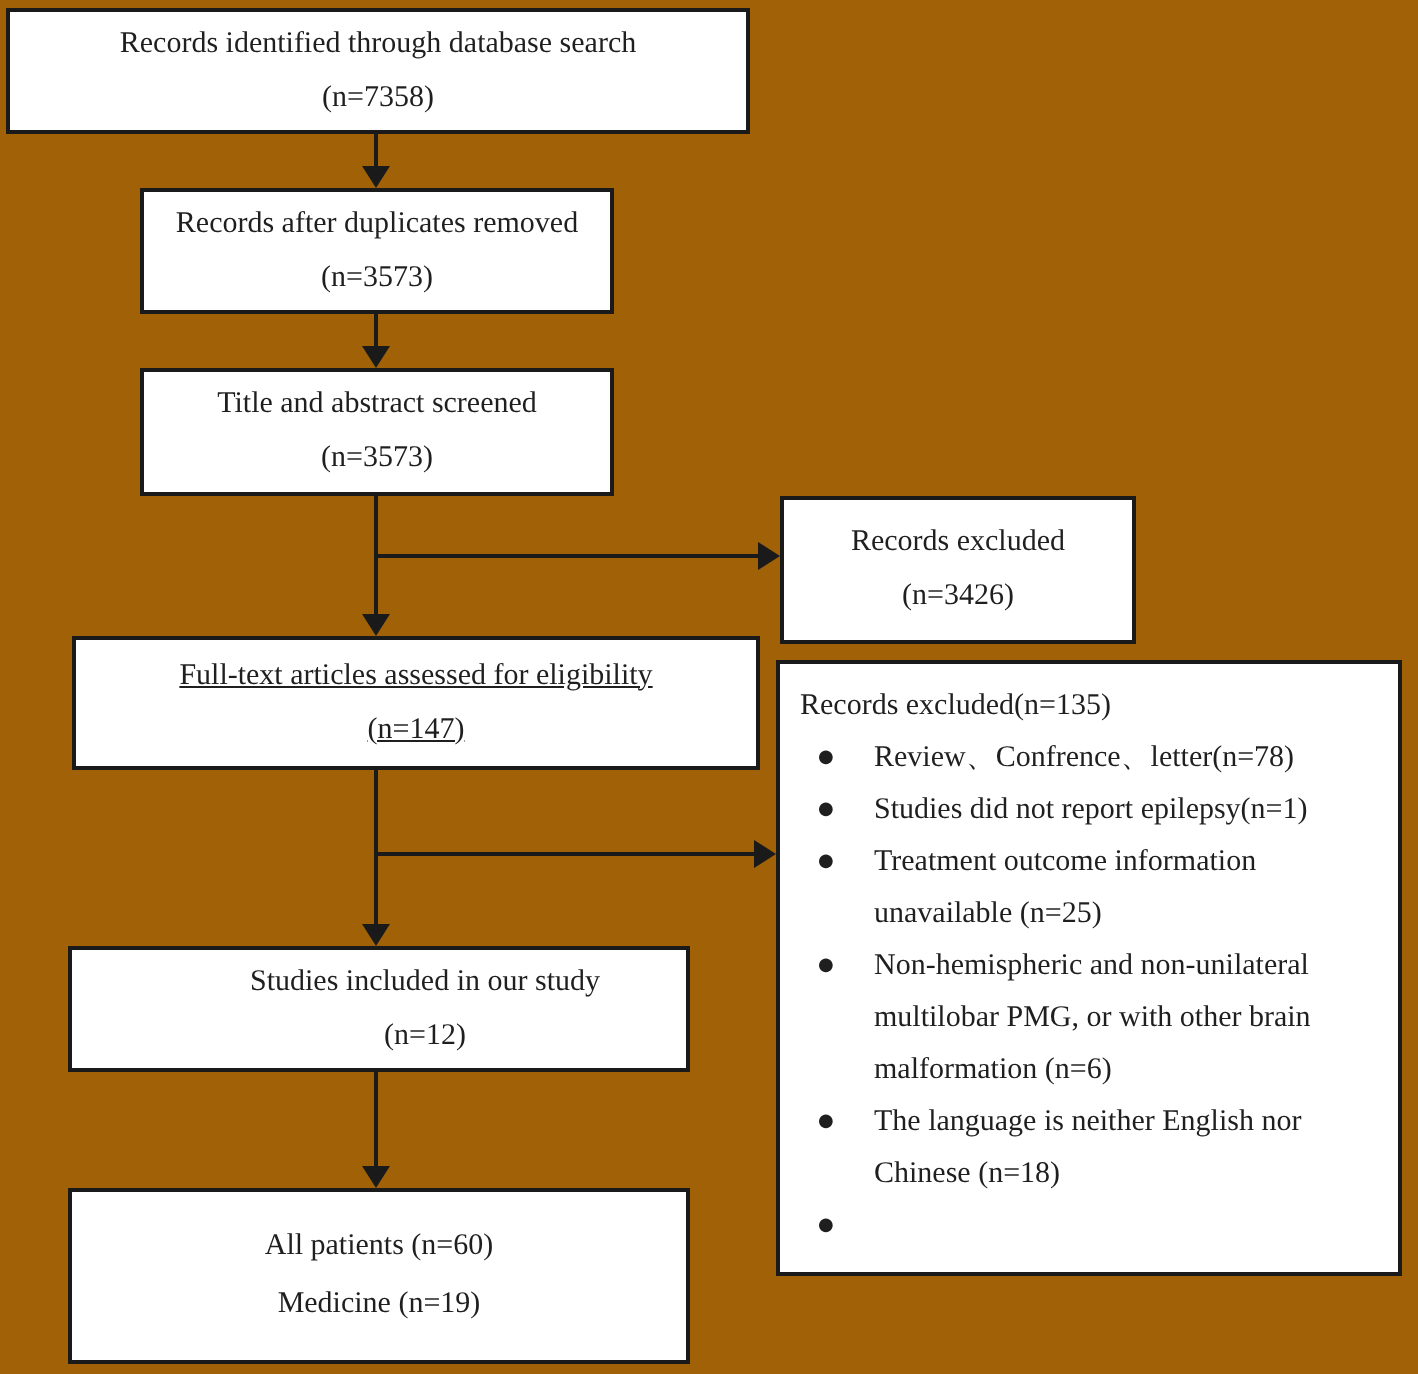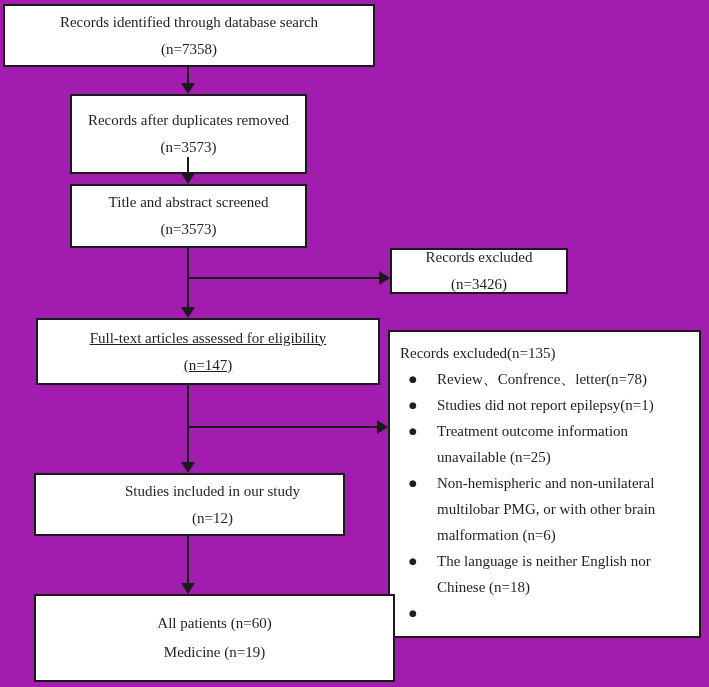--- a/index.html
+++ b/index.html
@@ -1,21 +1,21 @@
 <!DOCTYPE html>
 <html><head>
 <meta charset="utf-8">
 <style>
   * { margin: 0; padding: 0; box-sizing: border-box; }
   html, body { background: #ffffff; }
   .canvas {
     position: relative;
     width: 709px;
     height: 687px;
-    background: #a21caf;
+    background: #a16207;
     font-family: "Liberation Serif", "DejaVu Serif", serif;
     color: #1f1f1f;
     overflow: hidden;
   }
   .box {
     position: absolute;
     background: #ffffff;
     border: 2px solid #1a1a1a;
   }
   .center-box {
@@ -63,39 +63,39 @@
 <div class="canvas">
 
   <div class="box center-box" style="left:3px; top:4px; width:372px; height:63px;">
     <div>Records identified through database search</div>
     <div>(n=7358)</div>
   </div>
 
   <div class="vline" style="left:187px; top:67px; height:18px;"></div>
   <div class="arrow-down" style="left:181px; top:83px;"></div>
 
-  <div class="box center-box" style="left:70px; top:94px; width:237px; height:80px;">
+  <div class="box center-box" style="left:70px; top:94px; width:237px; height:63px;">
     <div>Records after duplicates removed</div>
     <div>(n=3573)</div>
   </div>
 
   <div class="vline" style="left:187px; top:157px; height:17px;"></div>
   <div class="arrow-down" style="left:181px; top:173px;"></div>
 
   <div class="box center-box" style="left:70px; top:184px; width:237px; height:64px;">
     <div>Title and abstract screened</div>
     <div>(n=3573)</div>
   </div>
 
   <div class="vline" style="left:187px; top:248px; height:60px;"></div>
   <div class="arrow-down" style="left:181px; top:307px;"></div>
   <div class="hline" style="left:188px; top:277px; width:191px;"></div>
   <div class="arrow-right" style="left:379px; top:271px;"></div>
 
-  <div class="box center-box" style="left:390px; top:248px; width:178px; height:46px;font-family:Liberation Serif, serif;">
+  <div class="box center-box" style="left:390px; top:248px; width:178px; height:74px;font-family:Liberation Serif, serif;">
     <div>Records excluded</div>
     <div>(n=3426)</div>
   </div>
 
   <div class="box center-box" style="left:36px; top:318px; width:344px; height:67px;text-decoration:underline;">
     <div>Full-text articles assessed for eligibility</div>
     <div>(n=147)</div>
   </div>
 
   <div class="vline" style="left:187px; top:385px; height:78px;"></div>
@@ -131,18 +131,18 @@
   </div>
 
   <div class="box center-box" style="left:34px; top:473px; width:311px; height:63px;padding-left:46px;">
     <div>Studies included in our study</div>
     <div>(n=12)</div>
   </div>
 
   <div class="vline" style="left:187px; top:536px; height:48px;"></div>
   <div class="arrow-down" style="left:181px; top:583px;"></div>
 
-  <div class="box center-box" style="left:34px; top:594px; width:361px; height:88px; line-height:29px;">
+  <div class="box center-box" style="left:34px; top:594px; width:311px; height:88px; line-height:29px;">
     <div>All patients (n=60)</div>
     <div>Medicine (n=19)</div>
   </div>
 
 </div>
 
 </body></html>

